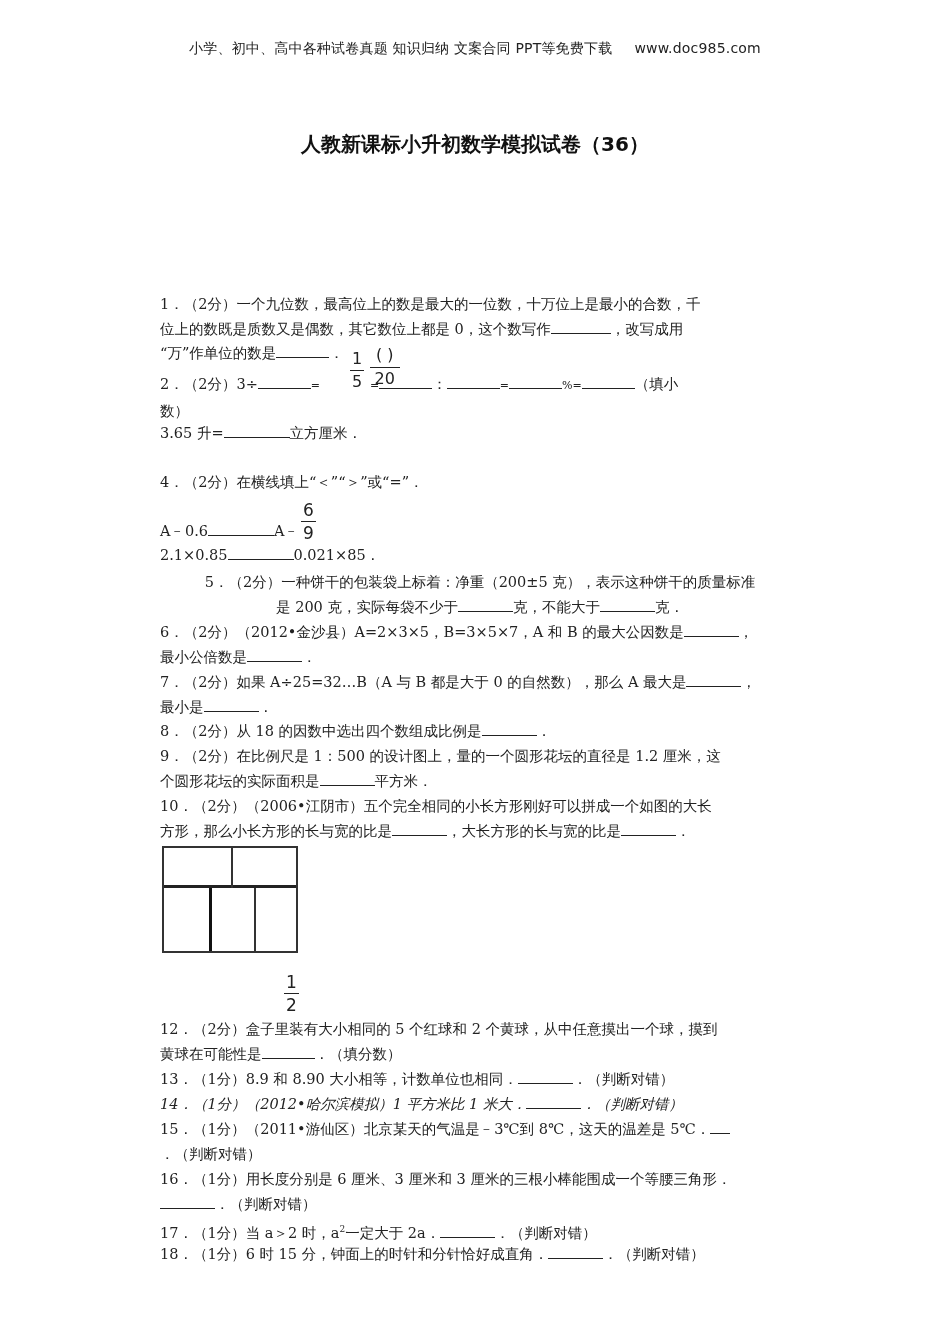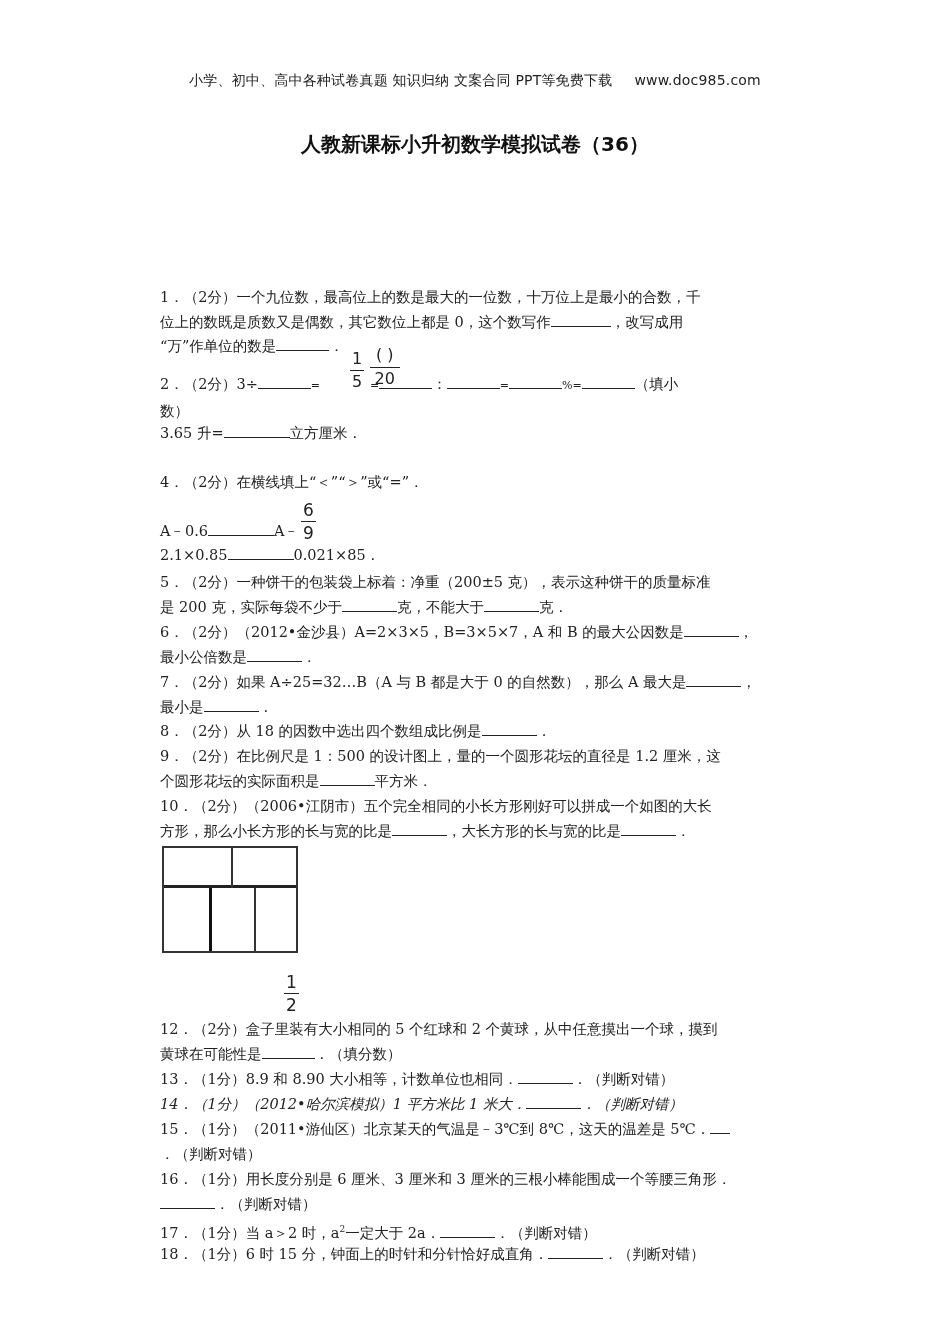--- a/index.html
+++ b/index.html
@@ -1,19 +1,19 @@
 <!DOCTYPE html>
 <html><head>
 <meta charset="utf-8">
 <style>
   html, body { margin: 0; padding: 0; background: #ffffff; }
   body { width: 950px; height: 1344px; position: relative; overflow: hidden;
          font-family: "DejaVu Serif", "Liberation Serif", serif; color: #222; }
   .header { position: absolute; top: 40px; left: 0; width: 950px; text-align: center;
-            font-family: "DejaVu Sans", "Liberation Sans", sans-serif; font-size: 14px; color: #222; letter-spacing: 0.2px; margin-top: 32px; }
+            font-family: "DejaVu Sans", "Liberation Sans", sans-serif; font-size: 14px; color: #222; letter-spacing: 0.2px; }
   .header .site { margin-left: 22px; }
   .title { position: absolute; top: 131px; left: 0; width: 950px; text-align: center;
            font-family: "DejaVu Sans", "Liberation Sans", sans-serif; font-weight: bold; font-size: 20px; color: #111; }
   .q { position: absolute; left: 160px; width: 640px; font-size: 14.5px; line-height: 24.5px; white-space: nowrap; }
   .blank { display: inline-block; border-bottom: 1px solid #222; height: 15px; vertical-align: baseline; }
   .b60 { width: 60px; } .b55 { width: 55px; } .b66 { width: 66px; } .b54 { width: 53px; } .b20 { width: 20px; }
   .frac { display: inline-flex; flex-direction: column; align-items: center; font-family: "DejaVu Sans", "Liberation Sans", sans-serif;
           font-size: 18px; line-height: 20px; position: relative; }
   .frac .num { padding: 0 2px 1px; border-bottom: 1.5px solid #222; }
   .frac .den { padding-top: 1px; }
@@ -26,21 +26,21 @@
 </style>
 </head>
 <body>
 
 <div class="header">
   <span>小学、初中、高中各种试卷真题  知识归纳  文案合同  PPT等免费下载</span><span class="site">www.doc985.com</span>
 </div>
 
 <div class="title">人教新课标小升初数学模拟试卷（36）</div>
 
-<div class="q" style="top:285px;">
+<div class="q" style="top:292px;">
   <div>1．（2分）一个九位数，最高位上的数是最大的一位数，十万位上是最小的合数，千</div>
   <div><span>位上的数既是质数又是偶数，其它数位上都是 0，这个数写作</span><span class="blank b60"></span><span>，改写成用</span></div>
   <div><span>“万”作单位的数是</span><span class="blank b54"></span><span>．</span></div>
 </div>
 
 <div class="q" style="top:345px;">
   <div style="height:25px; position:relative;">
     <span class="frac" style="position:absolute; left:190px; top:4px; font-size:16px;">
       <span class="num">1</span>
       <span class="den">5</span>
@@ -63,21 +63,21 @@
   <div style="height:24px; position:relative;">
     <span class="frac" style="position:absolute; left:141px; top:5px; font-size:17px;">
       <span class="num">6</span>
       <span class="den">9</span>
     </span>
   </div>
   <div><span>A﹣0.6</span><span class="blank b66"></span><span>A﹣</span></div>
   <div><span>2.1×0.85</span><span class="blank b66"></span><span>0.021×85．</span></div>
 </div>
 
-<div class="q" style="top:570px;">
+<div class="q" style="top:570px;text-align:center;">
   <div>5．（2分）一种饼干的包装袋上标着：净重（200±5 克），表示这种饼干的质量标准</div>
   <div><span>是 200 克，实际每袋不少于</span><span class="blank b55"></span><span>克，不能大于</span><span class="blank b55"></span><span>克．</span></div>
 </div>
 
 <div class="q" style="top:620px;">
   <div><span>6．（2分）（2012•金沙县）A=2×3×5，B=3×5×7，A 和 B 的最大公因数是</span><span class="blank b55"></span><span>，</span></div>
   <div><span>最小公倍数是</span><span class="blank b55"></span><span>．</span></div>
 </div>
 
 <div class="q" style="top:670px;">

